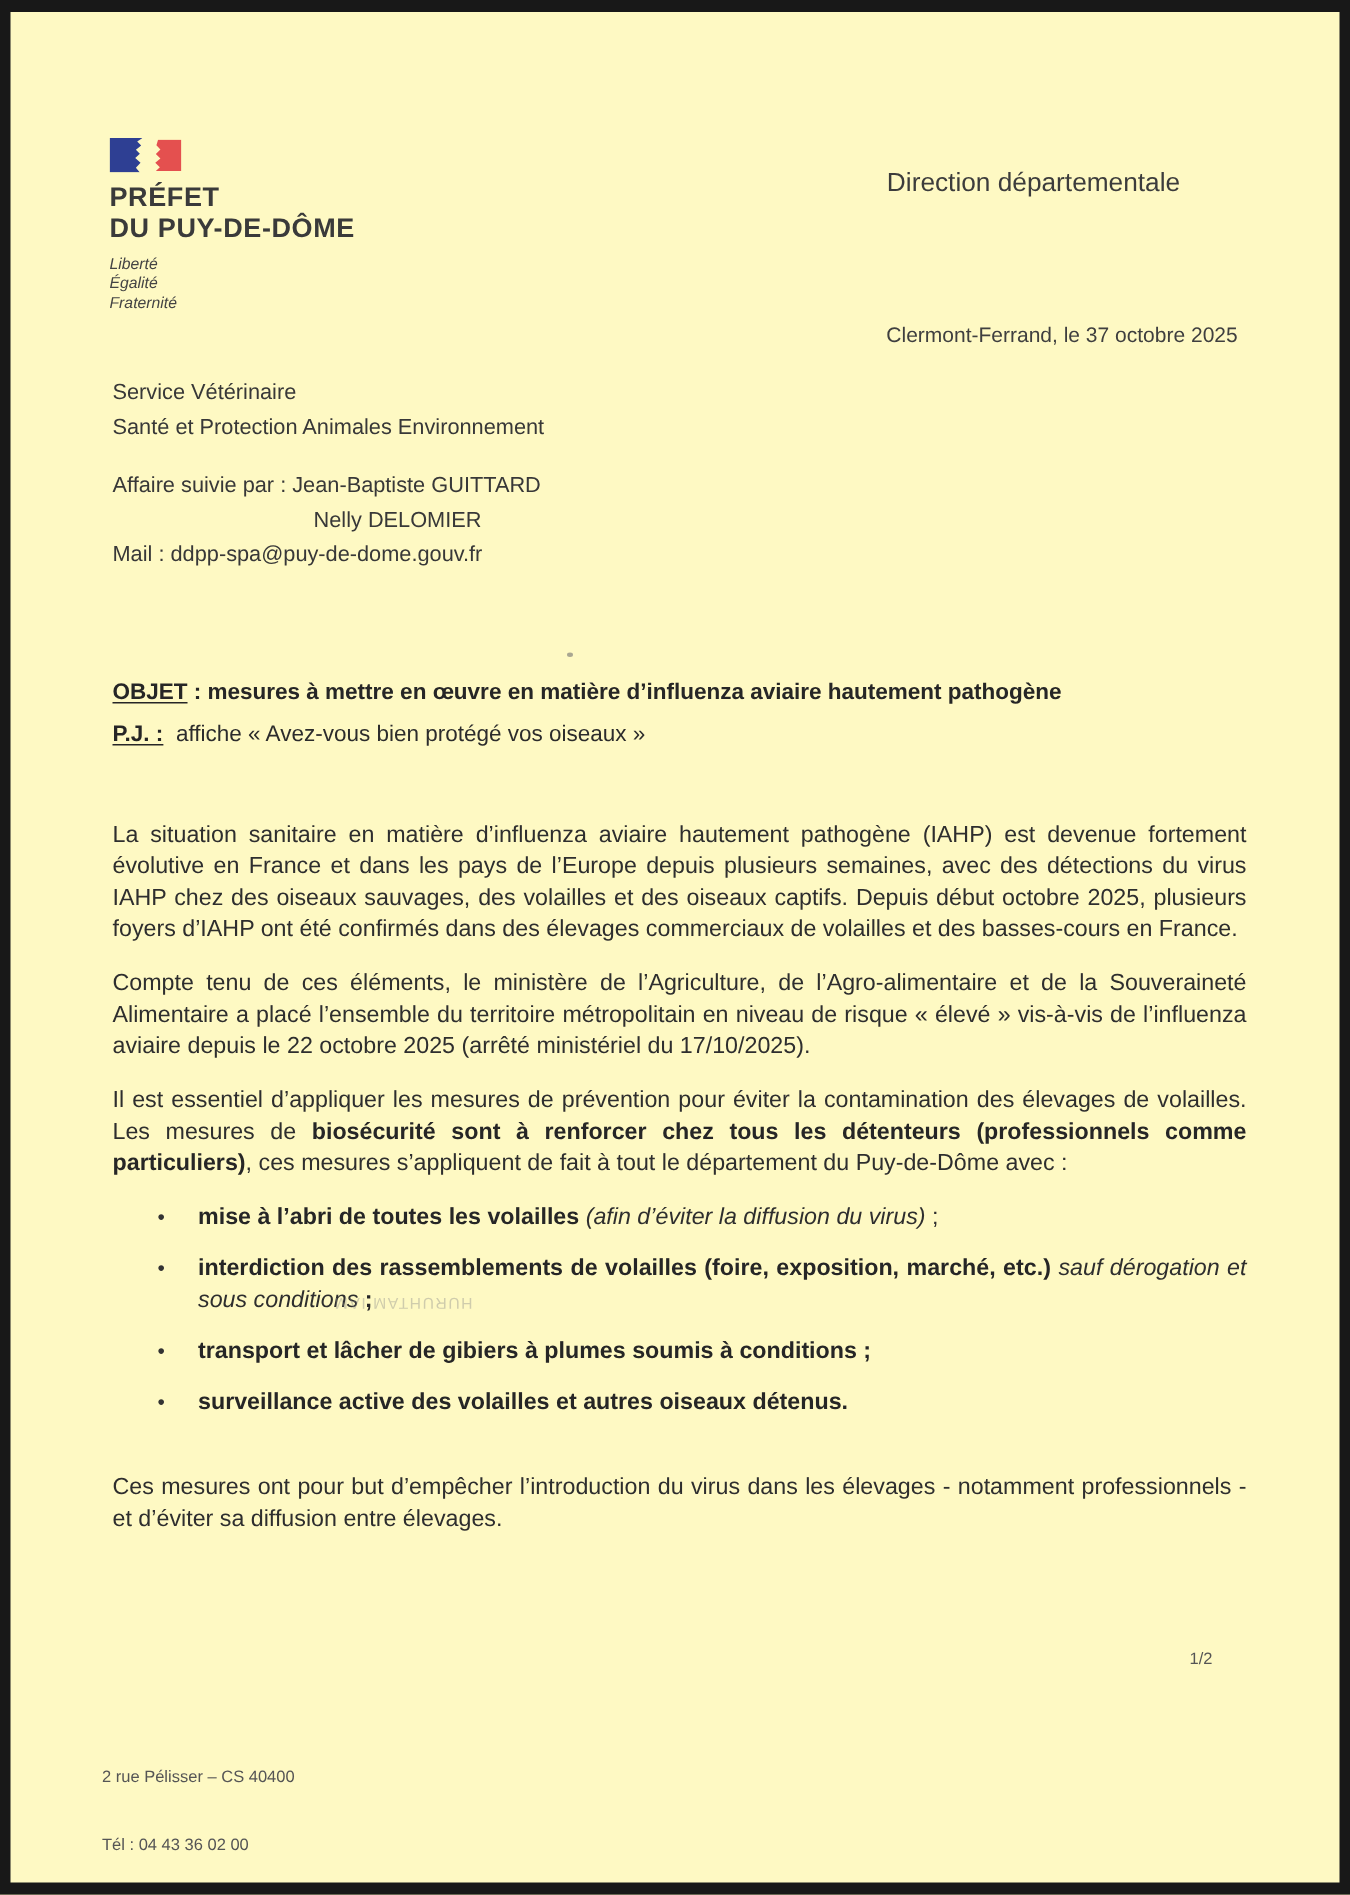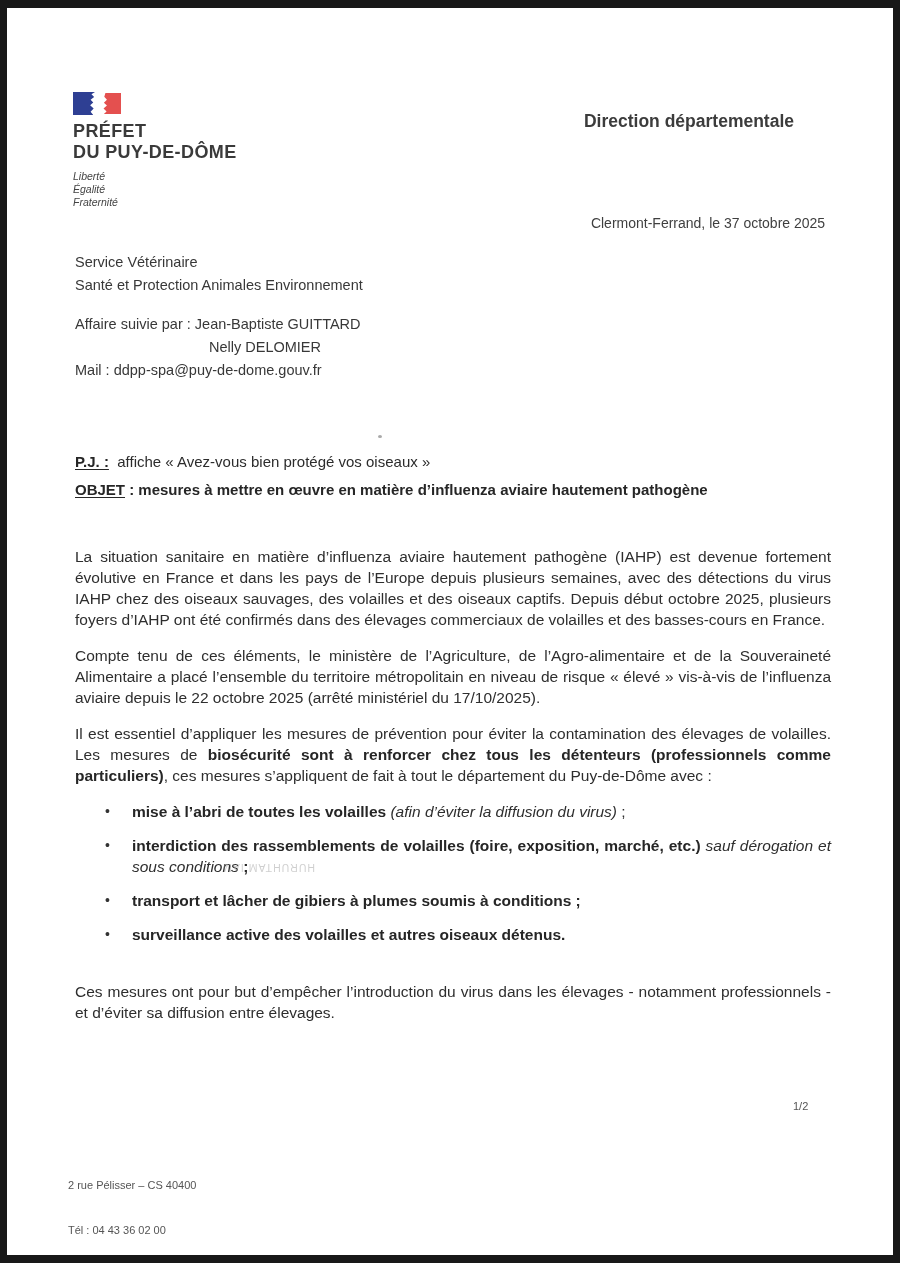--- a/index.html
+++ b/index.html
@@ -1,32 +1,32 @@
 <!DOCTYPE html>
 <html><head>
 <meta charset="utf-8">
 <style>
   html,body{margin:0;padding:0;}
   body{background:#0e0e0e;font-family:"Liberation Sans", sans-serif;}
   .stage{position:relative;width:900px;height:1263px;background:#181818;overflow:hidden;margin:0 auto;}
-  .page{position:absolute;left:7px;top:8px;right:7px;bottom:8px;background:#ffffff;color:#2e2e2e;}
+  .page{position:absolute;left:7px;top:8px;right:7px;bottom:8px;background:#fef9c3;color:#2e2e2e;}
 
   
   .logo{position:absolute;left:66px;top:84px;}
   .flag{position:relative;width:48px;height:23px;margin-bottom:6px;}
   .flag .blue{position:absolute;left:0;top:0;width:22px;height:23px;background:#2e3f93;
     clip-path:polygon(0 0,100% 0,84% 10%,96% 22%,80% 34%,92% 46%,78% 58%,94% 72%,80% 86%,92% 100%,0 100%);}
   .flag .red{position:absolute;right:0;top:1px;width:19px;height:21px;background:#e4504f;
     clip-path:polygon(18% 0,100% 0,100% 100%,10% 100%,24% 88%,8% 74%,26% 60%,10% 46%,26% 32%,12% 18%);}
   .wordmark{font-weight:700;font-size:18px;line-height:21px;letter-spacing:.4px;color:#3a3a3a;}
   .motto{margin-top:7px;font-family:Liberation Sans, sans-serif;font-style:italic;font-size:10.5px;line-height:13px;color:#444;}
 
   
   .direction{position:absolute;left:526px;top:102px;width:312px;text-align:center;
-    font-weight:700;font-size:17.5px;line-height:23px;color:#3c3c3c;}
+    font-weight:400;font-size:17.5px;line-height:23px;color:#3c3c3c;}
   .date-line{position:absolute;left:545px;top:207px;width:312px;text-align:center;
     font-size:14px;color:#3f3f3f;}
 
   
   .sender{position:absolute;left:68px;top:243px;font-size:14.5px;line-height:23px;color:#383838;}
   .sender .gap1{margin-top:16px;}
   .sender .indent{padding-left:134px;}
   .sender .gap2{margin-top:9px;}
   .recipient{position:absolute;left:460px;top:247px;width:370px;text-align:center;
     font-size:14.5px;line-height:21.5px;color:#383838;}
@@ -87,22 +87,22 @@
     <div class="sender">
       <div>Service Vétérinaire</div>
       <div>Santé et Protection Animales Environnement</div>
       <div class="gap1">Affaire suivie par : Jean-Baptiste GUITTARD</div>
       <div class="indent">Nelly DELOMIER</div>
       <div>Mail : ddpp-spa@puy-de-dome.gouv.fr</div>
     </div>
 
 
     <div class="subject">
+      <p><span class="b u">OBJET</span><span class="b"> : mesures à mettre en œuvre en matière d’influenza aviaire hautement pathogène</span></p>
       <p><span class="b u">P.J. :</span><span>  affiche « Avez-vous bien protégé vos oiseaux »</span></p>
-      <p><span class="b u">OBJET</span><span class="b"> : mesures à mettre en œuvre en matière d’influenza aviaire hautement pathogène</span></p>
     </div>
 
     <div class="letter-body">
         <p class="body-p"><span>La situation sanitaire en matière d’influenza aviaire hautement pathogène (IAHP) est devenue fortement évolutive en France et dans les pays de l’Europe depuis plusieurs semaines, avec des détections du virus IAHP chez des oiseaux sauvages, des volailles et des oiseaux captifs. Depuis début octobre 2025, plusieurs foyers d’IAHP ont été confirmés dans des élevages commerciaux de volailles et des basses-cours en France.</span></p>
         <p class="body-p"><span>Compte tenu de ces éléments, le ministère de l’Agriculture, de l’Agro-alimentaire et de la Souveraineté Alimentaire a placé l’ensemble du territoire métropolitain en niveau de risque « élevé » vis-à-vis de l’influenza aviaire depuis le 22 octobre 2025 (arrêté ministériel du 17/10/2025).</span></p>
         <p class="body-p"><span>Il est essentiel d’appliquer les mesures de prévention pour éviter la contamination des élevages de volailles. Les mesures de </span><span class="b">biosécurité sont à renforcer chez tous les détenteurs (professionnels comme particuliers)</span><span>, ces mesures s’appliquent de fait à tout le département du Puy-de-Dôme avec :</span></p>
         <div class="bullets">
           <div class="bullet-row">
             <span class="bullet-glyph">•</span>
             <div class="bullet-text"><span class="b">mise à l’abri de toutes les volailles </span><span class="i">(afin d’éviter la diffusion du virus)</span><span> ;</span></div>

